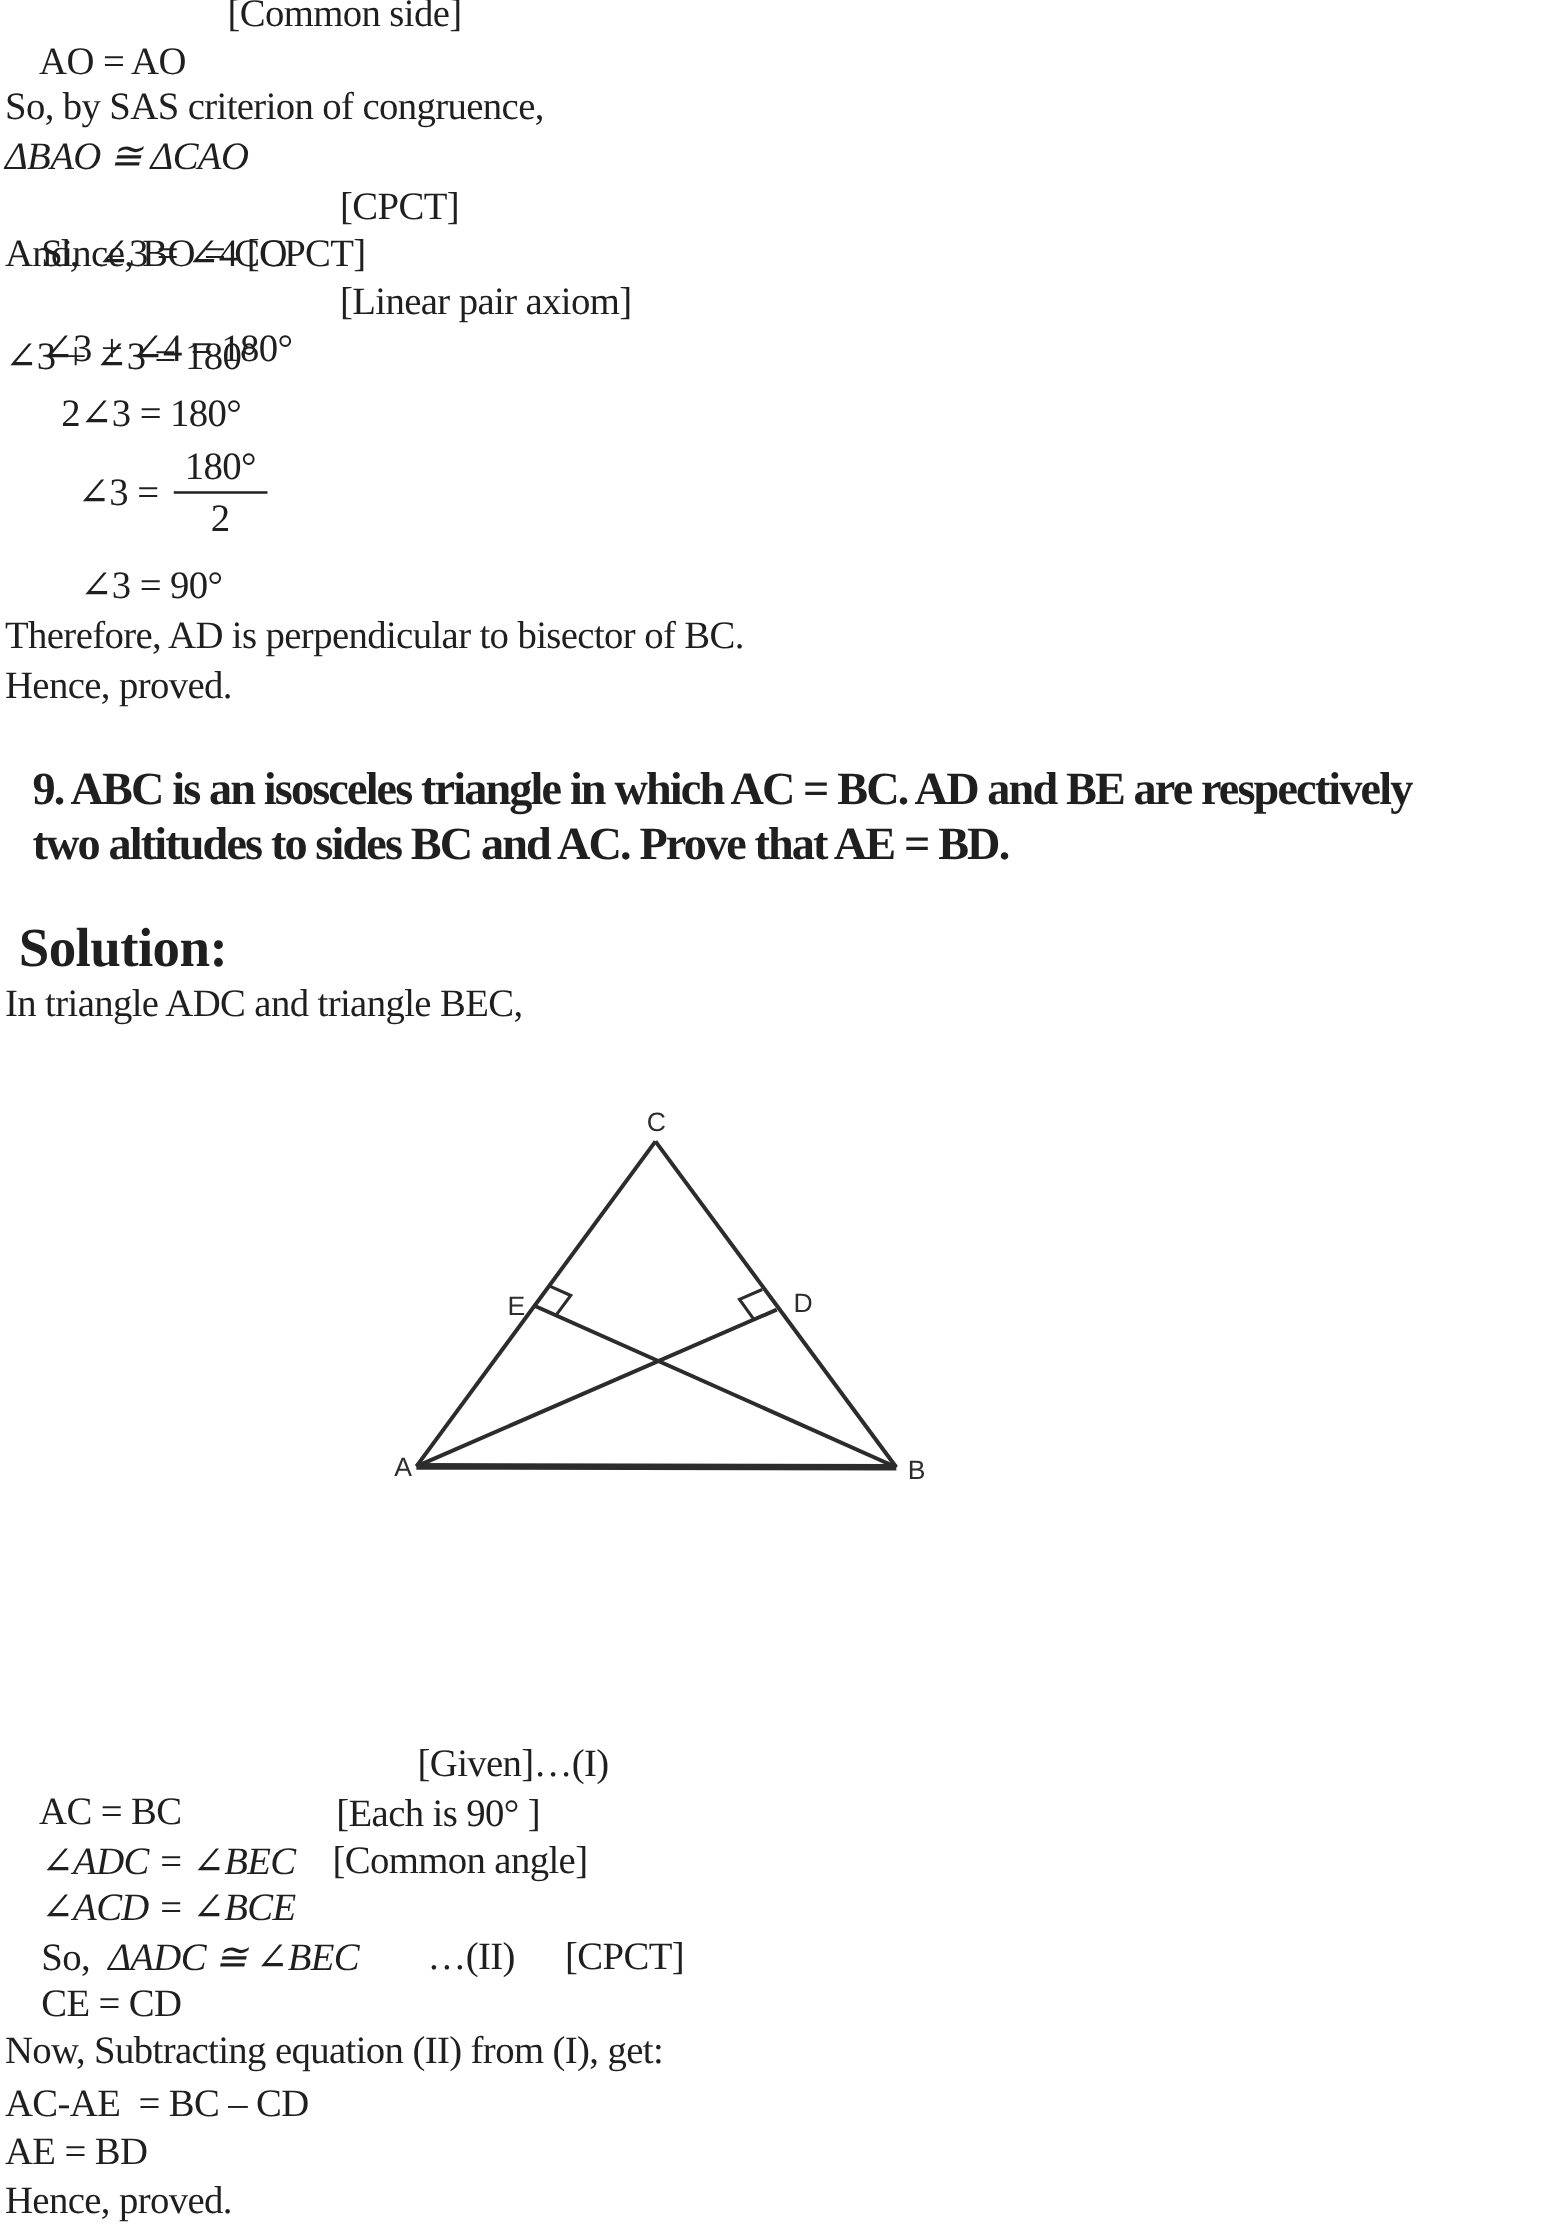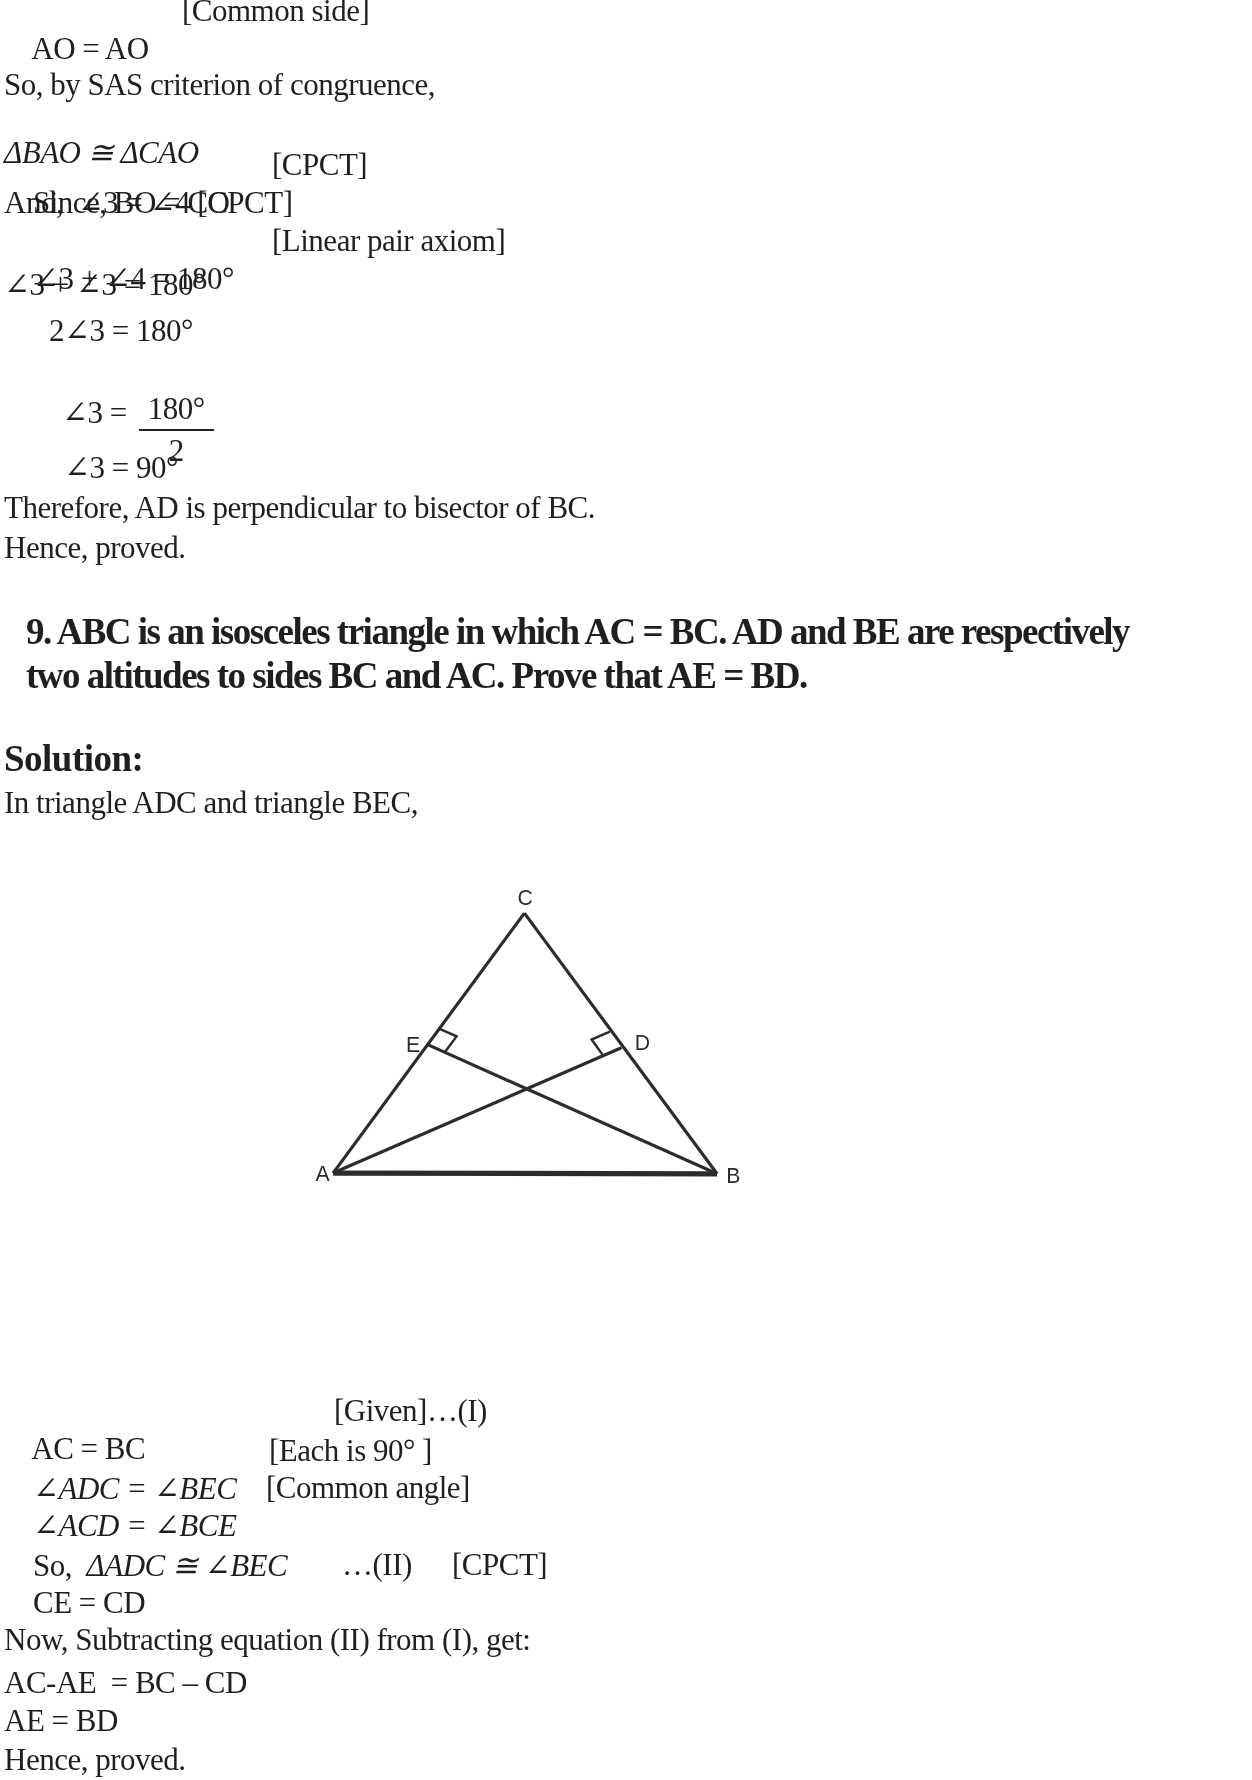--- a/index.html
+++ b/index.html
@@ -14,54 +14,53 @@
   }
   .t {
     position: absolute;
     left: 4px;
     right: 0;
     font-size: 31px;
     line-height: 38px;
     letter-spacing: -0.5px;
     white-space: pre;
   }
-  .math { font-style: italic; margin-top: 28px; }
+  .math { font-style: italic; }
   .note { position: absolute; top: 0; white-space: pre; }
   .qhead {
     position: absolute;
     left: 2px;
     font-size: 37px;
     line-height: 46px;
     font-weight: bold;
     letter-spacing: -1.5px;
     white-space: nowrap;
     margin-left: 24px;
   }
   .solhead {
     position: absolute;
-    left: 4px;
-    font-size: 37px;
+    left: 15px;
+    font-size: 44px;
     line-height: 44px;
     font-weight: bold;
     letter-spacing: -0.5px;
   }
   .frac-line {
     position: absolute;
     left: 4px;
     display: flex;
     align-items: center;
     font-size: 31px;
     letter-spacing: -0.5px;
   }
   .frac {
     display: inline-flex;
     flex-direction: column;
     align-items: center;
     margin-left: 12px;
-    margin-top: 36px;
   }
   .frac .num {
     padding: 0 9px 3px 9px;
     border-bottom: 2.5px solid #222222;
     line-height: 34px;
   }
   .frac .den { padding-top: 3px; line-height: 34px; }
   .diagram {
     position: absolute;
     left: 280px;

